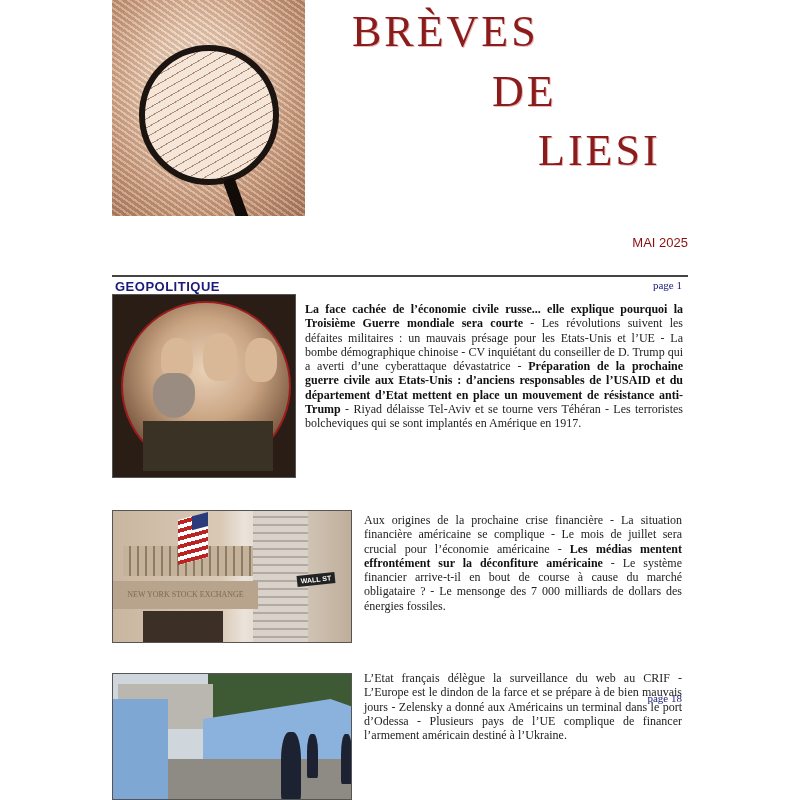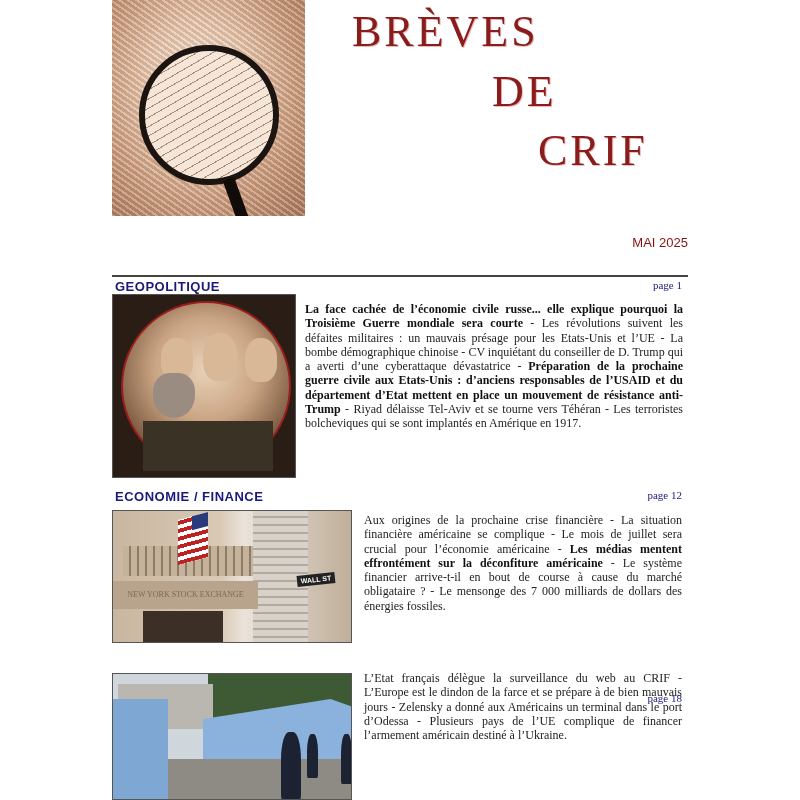--- a/index.html
+++ b/index.html
@@ -83,45 +83,41 @@
 <div class="page">
 
   <div class="cover-img">
     <div class="streaks"></div>
     <div class="lens"></div>
     <div class="handle"></div>
   </div>
 
   <h1 class="title-line t1">BRÈVES</h1>
   <h1 class="title-line t2">DE</h1>
-  <h1 class="title-line t3">CRIF</h1>
+  <h1 class="title-line t3">LIESI</h1>
 
   <div class="issue-date">MAI 2025</div>
 
   <div class="rule"></div>
 
   <div class="section-head" style="top:279px;">
     <span class="section-title">GEOPOLITIQUE</span>
     <span class="section-page">page 1</span>
   </div>
   <div class="photo p1">
     <div class="disc">
       <div class="face" style="left:38px;top:35px;width:32px;height:42px;"></div>
       <div class="beard" style="left:30px;top:70px;width:42px;height:45px;"></div>
       <div class="face" style="left:80px;top:30px;width:34px;height:48px;"></div>
       <div class="face" style="left:122px;top:35px;width:32px;height:44px;"></div>
       <div class="coat" style="left:20px;top:118px;width:130px;height:50px;"></div>
     </div>
   </div>
   <p class="body-text b1"><b>La face cachée de l’économie civile russe... elle explique pourquoi la Troisième Guerre mondiale sera courte</b><span> - Les révolutions suivent les défaites militaires : un mauvais présage pour les Etats-Unis et l’UE - La bombe démographique chinoise - CV inquiétant du conseiller de D. Trump qui a averti d’une cyberattaque dévastatrice - </span><b>Préparation de la prochaine guerre civile aux Etats-Unis : d’anciens responsables de l’USAID et du département d’Etat mettent en place un mouvement de résistance anti-Trump</b><span> - Riyad délaisse Tel-Aviv et se tourne vers Téhéran - Les terroristes bolcheviques qui se sont implantés en Amérique en 1917.</span></p>
 
-  <div class="section-head" style="top:489px;">
-    <span class="section-title">ECONOMIE / FINANCE</span>
-    <span class="section-page">page 12</span>
-  </div>
   <div class="photo p2">
     <div class="tower"></div>
     <div class="balcony"></div>
     <div class="entab">NEW YORK STOCK EXCHANGE</div>
     <div class="door"></div>
     <div class="flag"></div>
     <div class="sign">WALL ST</div>
   </div>
   <p class="body-text b2"><span>Aux origines de la prochaine crise financière - La situation financière américaine se complique - Le mois de juillet sera crucial pour l’économie américaine - </span><b>Les médias mentent effrontément sur la déconfiture américaine</b><span> - Le système financier arrive-t-il en bout de course à cause du marché obligataire ? - Le mensonge des 7 000 milliards de dollars des énergies fossiles.</span></p>
 

